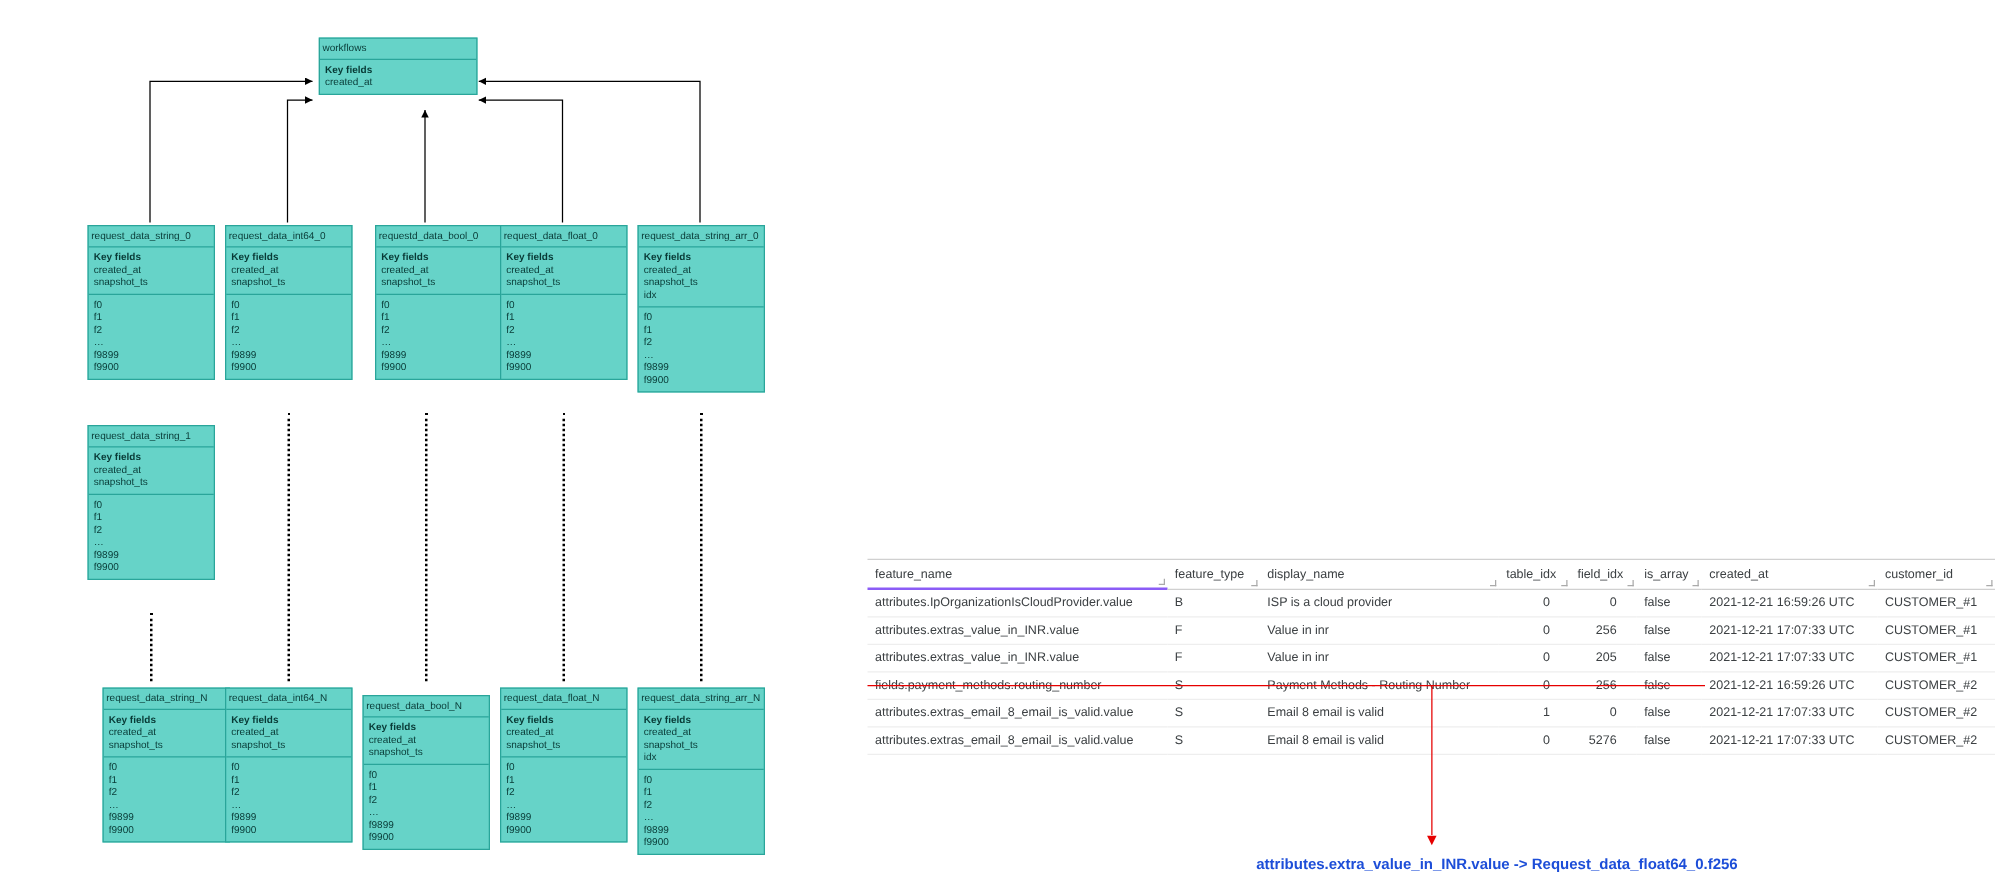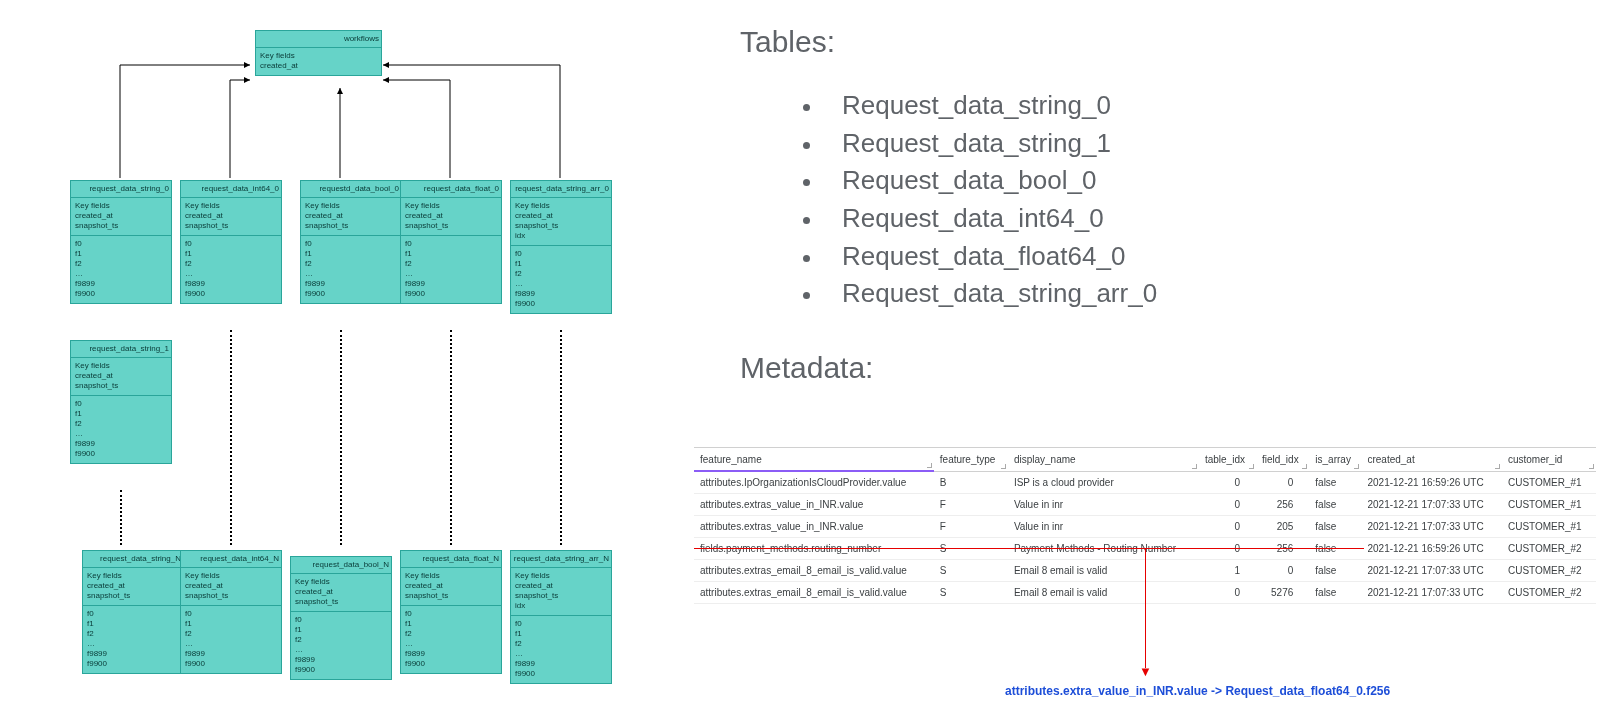--- a/index.html
+++ b/index.html
@@ -2,24 +2,24 @@
 <html><head>
 <meta charset="utf-8">
 <style>
   html,body{margin:0;padding:0;width:1600px;height:709px;background:#fff;
     font-family:"Helvetica Neue",Arial,sans-serif;color:#202124;overflow:hidden}
   .stage{position:relative;width:1600px;height:709px}
   
   .erd{position:absolute;left:60px;top:20px;width:640px;height:680px}
   .box{position:absolute;background:#66d3c8;border:1px solid #2aa59a;
     font-size:8px;line-height:1.25;color:#083a36}
-  .box .title{text-align:right;padding:3px 2px;border-bottom:1px solid #2aa59a;
+  .box .title{text-align:left;padding:3px 2px;border-bottom:1px solid #2aa59a;
     font-size:8px}
   .box .sec{padding:3px 4px 4px}
-  .box .key{font-weight:400;font-size:8px}
+  .box .key{font-weight:700;font-size:8px}
   .box .fields{border-top:1px solid #2aa59a}
   .dots{position:absolute;border-left:2px dotted #000}
   .extension{position:absolute;left:225px;top:402px;
     font-size:28px;letter-spacing:2px;color:#c9c9c9;font-weight:500}
   
   .rhs{position:absolute;left:740px;top:25px;width:840px}
   .hdr{font-size:30px;color:#5f6368;margin:0 0 28px 0;font-weight:400}
   ul.tables{list-style:disc;padding-left:84px;margin:0 0 38px 0}
   ul.tables li{font-size:26px;color:#5f6368;line-height:1.45;padding-left:18px}
   ul.tables li::marker{color:#5f6368;font-size:24px}
@@ -235,32 +235,20 @@
 f1
 f2
 …
 f9899
 f9900</div>
         </div>
       </div>
 
   </div>
 
-  <div class="rhs">
-    <div class="hdr">Tables:</div>
-    <ul class="tables" id="tables-list">
-        <li>Request_data_string_0</li>
-        <li>Request_data_string_1</li>
-        <li>Request_data_bool_0</li>
-        <li>Request_data_int64_0</li>
-        <li>Request_data_float64_0</li>
-        <li>Request_data_string_arr_0</li>
-      </ul>
-    <div class="meta-hdr">Metadata:</div>
-  </div>
 
   <div class="mtbl">
     <table>
       <thead>
           <tr id="mhead">
             <th class="hl">feature_name</th>
             <th>feature_type</th>
             <th>display_name</th>
             <th>table_idx</th>
             <th>field_idx</th>

